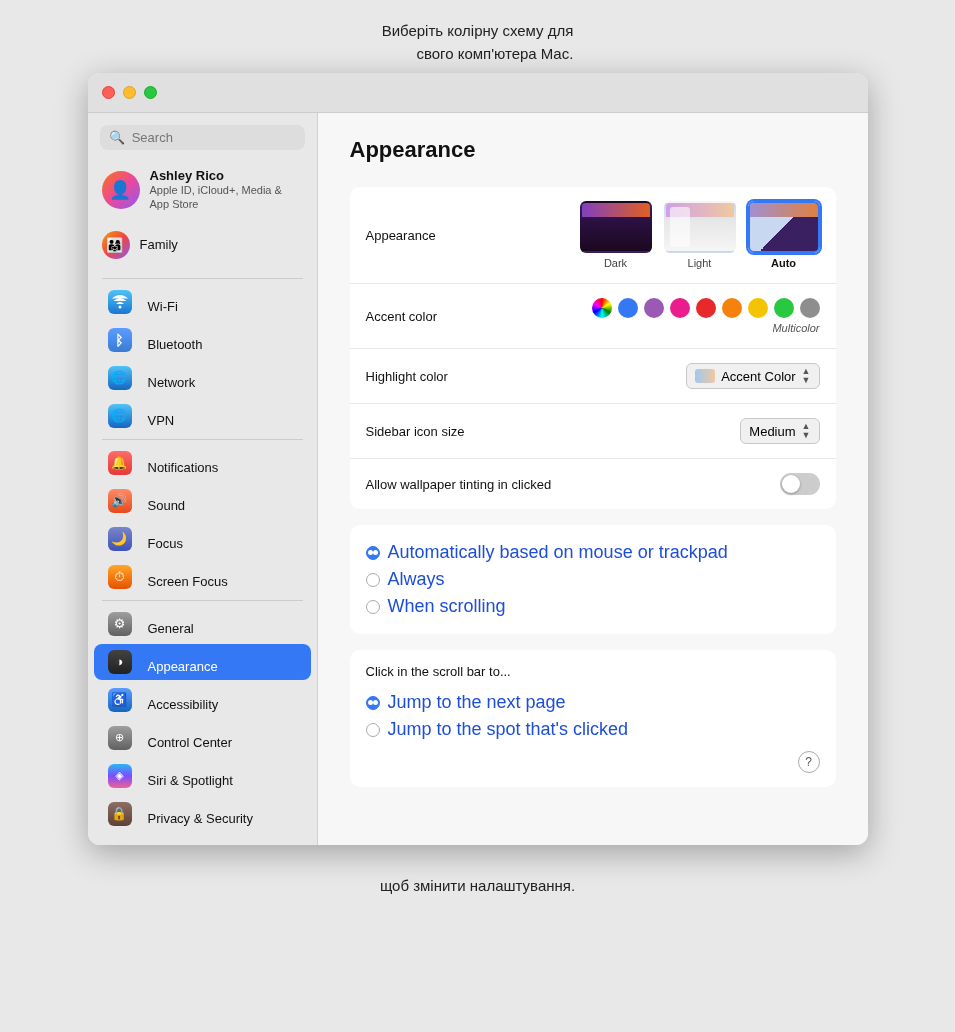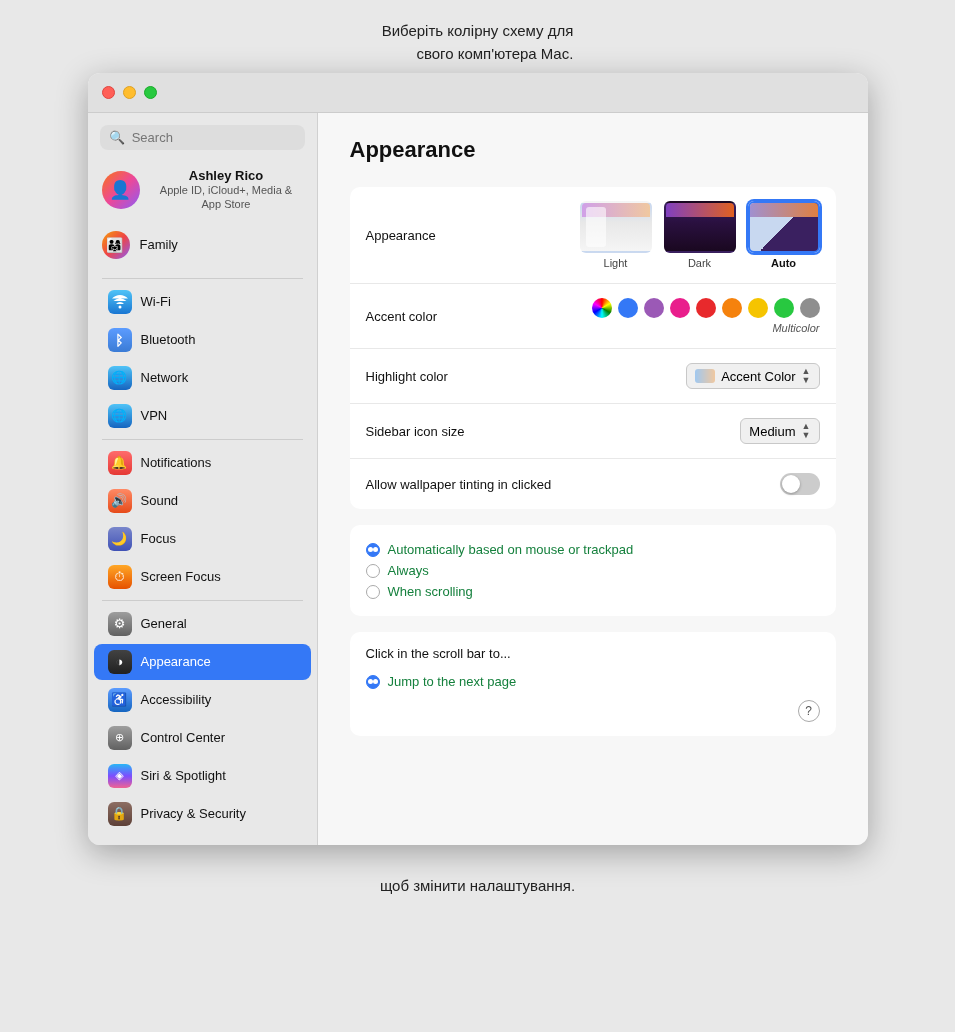--- a/index.html
+++ b/index.html
@@ -105,21 +105,20 @@
       display: flex;
       align-items: center;
       justify-content: center;
       font-size: 18px;
       flex-shrink: 0;
     }
 
     .user-info {
       display: flex;
       flex-direction: column;
-      text-align: center;
     }
 
     .user-name {
       font-size: 13px;
       font-weight: 600;
       color: #111;
     }
 
     .user-subtitle {
       font-size: 11px;
@@ -152,22 +151,22 @@
     }
 
     .sidebar-divider {
       height: 1px;
       background: #ccc;
       margin: 4px 14px;
     }
 
     .sidebar-item {
       display: flex;
-      align-items: center;
-      gap: 9px;
+      align-items: flex-end;
+      gap: 16px;
       padding: 6px 14px;
       cursor: pointer;
       border-radius: 8px;
       margin: 1px 6px;
     }
 
     .sidebar-item.active {
       background: #3478f6;
     }
 
@@ -478,22 +477,22 @@
 
     .radio-btn.checked::after {
       content: '';
       width: 5px;
       height: 5px;
       border-radius: 50%;
       background: white;
     }
 
     .radio-label {
-      font-size: 13px;
-      color: #15803d;
+      font-size: 18px;
+      color: #1d4ed8;
     }
 
     
     .help-btn {
       width: 22px;
       height: 22px;
       border-radius: 50%;
       border: 1.5px solid #aaa;
       display: flex;
       align-items: center;
@@ -683,26 +682,26 @@
 
         <div class="main-panel">
           <div class="panel-title">Appearance</div>
 
           <div class="section">
             <div class="setting-row">
               <span class="setting-label">Appearance</span>
               <div class="setting-control">
                 <div class="appearance-options">
                   <div class="appearance-option">
+                    <div class="appearance-thumb thumb-dark"></div>
+                    <span class="appearance-thumb-label">Dark</span>
+                  </div>
+                  <div class="appearance-option">
                     <div class="appearance-thumb thumb-light"></div>
                     <span class="appearance-thumb-label">Light</span>
-                  </div>
-                  <div class="appearance-option">
-                    <div class="appearance-thumb thumb-dark"></div>
-                    <span class="appearance-thumb-label">Dark</span>
                   </div>
                   <div class="appearance-option">
                     <div class="appearance-thumb thumb-auto selected"></div>
                     <span class="appearance-thumb-label bold">Auto</span>
                   </div>
                 </div>
               </div>
             </div>
 
             <div class="setting-row">
@@ -772,20 +771,24 @@
           </div>
 
           <div class="scroll-section">
             <div class="scroll-section-title">Click in the scroll bar to...</div>
             <div class="radio-option">
               <div class="radio-btn checked">
                 <div style="width:5px;height:5px;border-radius:50%;background:white;"></div>
               </div>
               <span class="radio-label">Jump to the next page</span>
             </div>
+            <div class="radio-option">
+              <div class="radio-btn"></div>
+              <span class="radio-label">Jump to the spot that's clicked</span>
+            </div>
             <div class="help-btn">?</div>
           </div>
         </div>
       </div>
     </div>
   </div>
 
   <div class="bottom-text">
     <br>
     <span>щоб змінити налаштування.</span>

